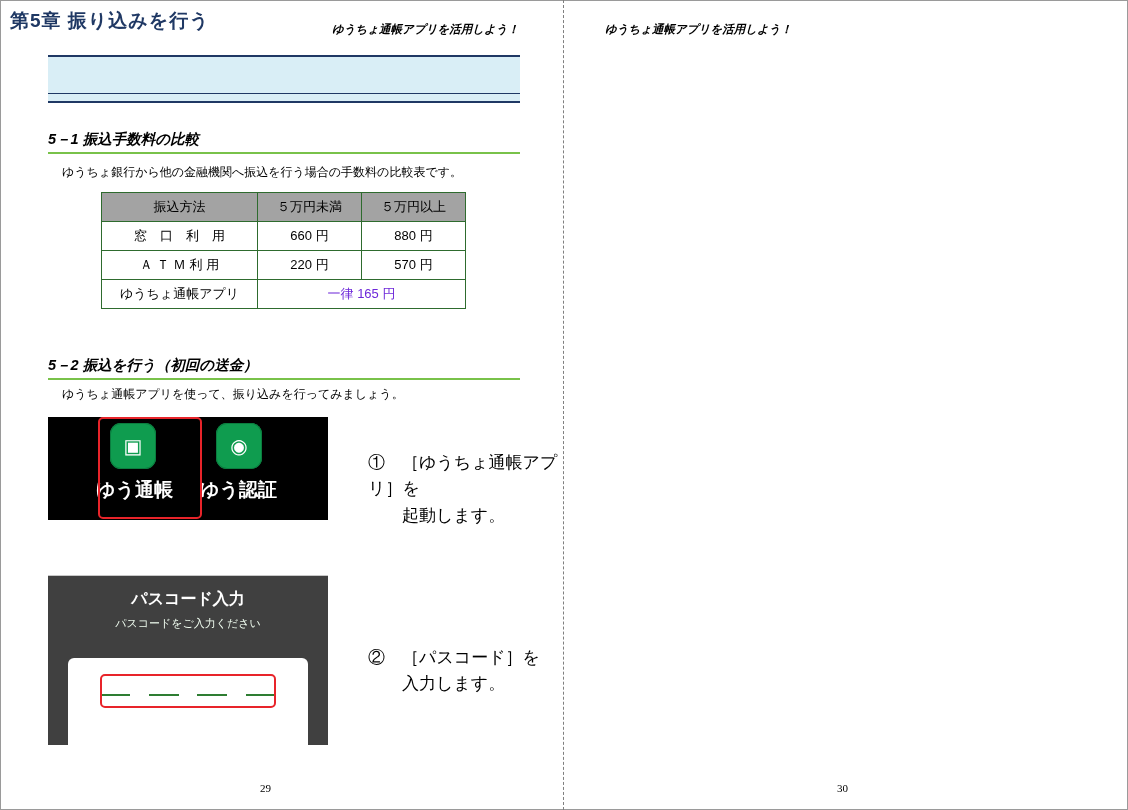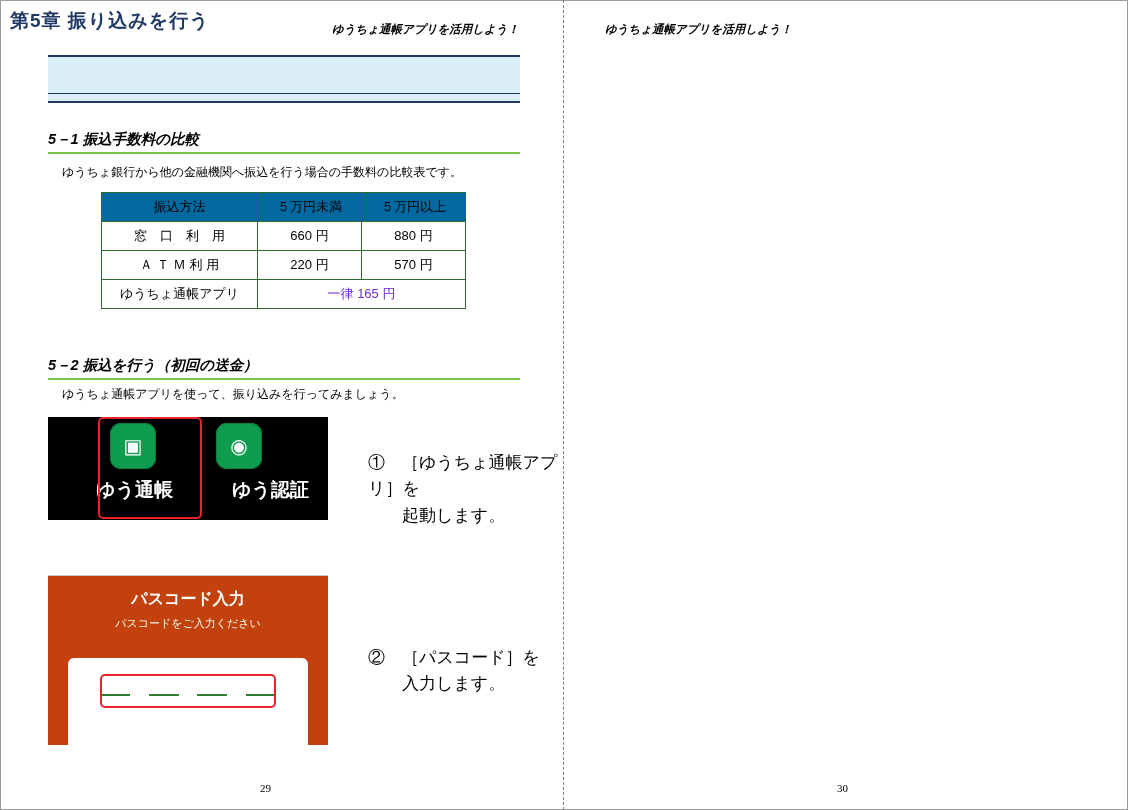--- a/index.html
+++ b/index.html
@@ -110,21 +110,21 @@
     border-collapse: collapse;
     font-size: 13px;
   }
   table.fee td, table.fee th {
     border: 1px solid #2e6b2e;
     text-align: center;
     padding: 5px 4px;
     font-weight: normal;
     height: 26px;
   }
-  table.fee th { background: #0369a1; }
+  table.fee th { background: #a3a3a3; }
   .col-method { width: 156px; }
   .col-v { width: 104px; }
   .wide-red { color: #6d28d9; }
 
   
   .shot {
     position: absolute;
     background: #fff;
   }
   .shot-icons {
@@ -145,32 +145,32 @@
     color: #fff; font-size: 20px;
   }
   .icon-label {
     position: absolute;
     color: #fff;
     font-size: 17px;
     font-weight: bold;
     white-space: nowrap;
   }
   .icon-label.one { left: 48px; top: 60px; font-size: 19px; }
-  .icon-label.two { left: 152px; top: 60px; font-size: 19px; padding-left: 32px; }
+  .icon-label.two { left: 152px; top: 60px; font-size: 19px; }
   .redbox {
     position: absolute;
     border: 2.5px solid #e8242a;
     border-radius: 5px;
     pointer-events: none;
   }
 
   
   .shot-pass {
     left: 48px; top: 575px; width: 280px; height: 170px;
-    background: #c2410c;
+    background: #404040;
     border-top: 1px solid #c8c8c8;
   }
   .pass-title {
     position: absolute; top: 13px; width: 100%;
     text-align: center; color: #fff;
     font-size: 16px; font-weight: bold;
   }
   .pass-sub {
     position: absolute; top: 40px; width: 100%;
     text-align: center; color: #f2fff2;

